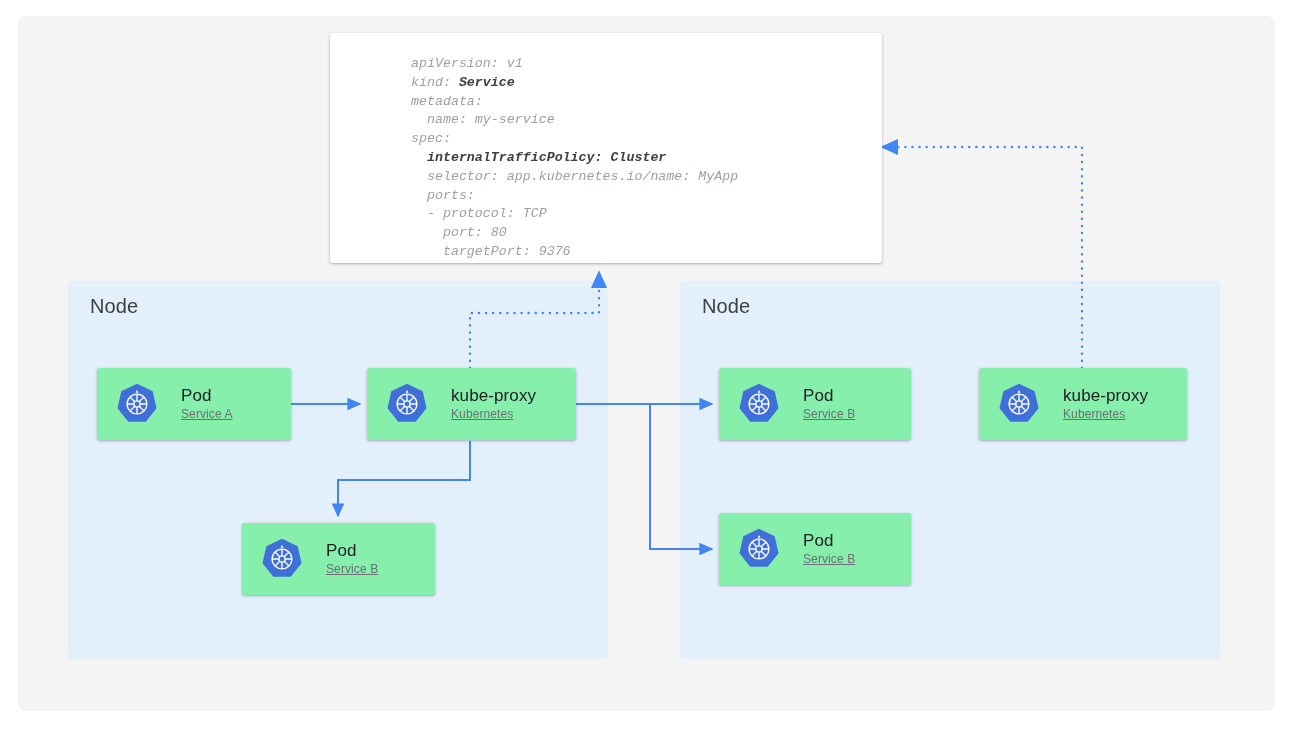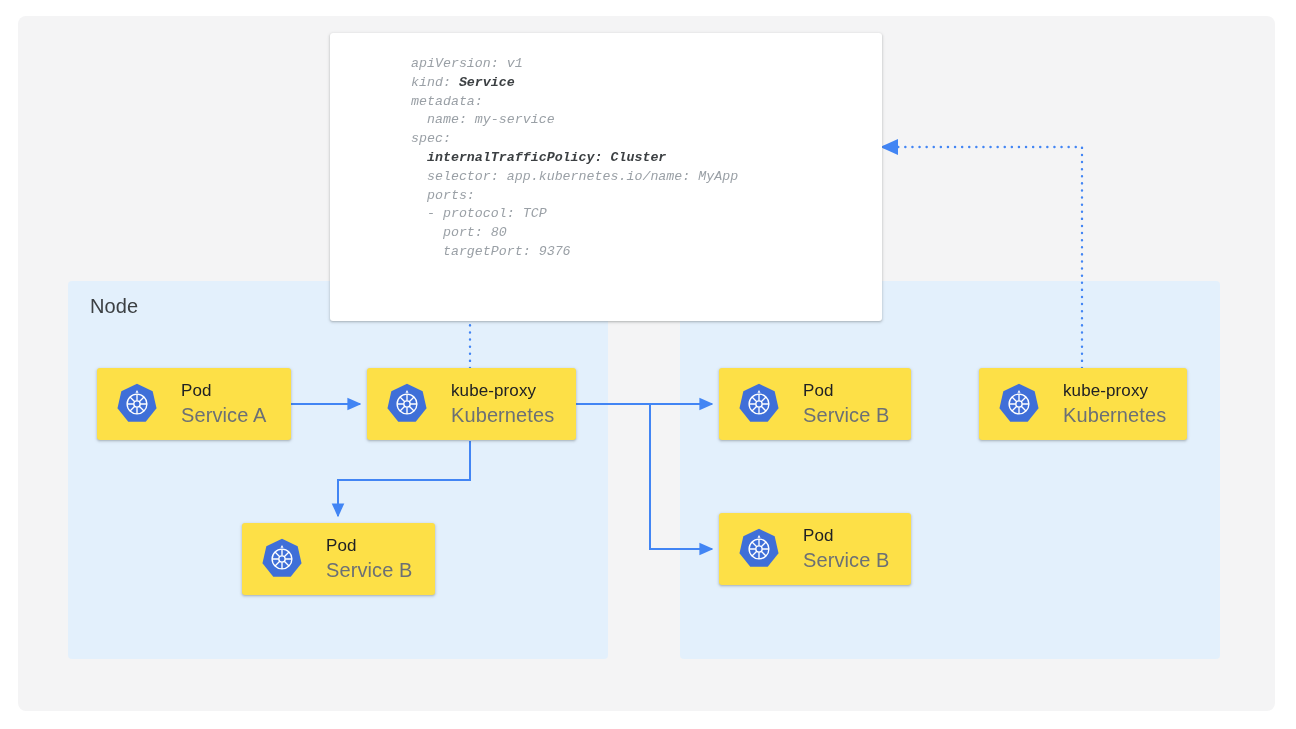--- a/index.html
+++ b/index.html
@@ -42,49 +42,50 @@
     position: absolute;
     left: 22px; top: 14px;
     font-size: 20px;
     color: #3c4043;
     letter-spacing: .1px;
   }
 
   
   .card {
     position: absolute;
-    background: #fde047;
+    background: #86efac;
     border-radius: 3px;
     box-shadow: 0 1px 2px rgba(60,64,67,.26), 0 1px 3px 1px rgba(60,64,67,.10);
     display: flex;
     align-items: center;
     padding-left: 18px;
   }
   .k8s-logo { flex: 0 0 auto; width: 44px; height: 44px; display: block; }
   .card-text { margin-left: 22px; display: flex; flex-direction: column; justify-content: center; }
   .card-title {
     font-size: 17px;
     color: #202124;
     line-height: 1.32;
     letter-spacing: .1px;
     white-space: nowrap;
   }
   .card-sub {
-    font-size: 20px;
+    font-size: 12px;
     color: #6c7075;
     line-height: 1.32;
     letter-spacing: .1px;
     white-space: nowrap;
+    text-decoration: underline;
   }
 
   
   .yaml-panel {
     position: absolute;
     left: 330px; top: 33px;
-    width: 552px; height: 288px;
+    width: 552px; height: 230px;
     background: #ffffff;
     border-radius: 3px;
     box-shadow: 0 1px 2px rgba(60,64,67,.26), 0 1px 3px 1px rgba(60,64,67,.10);
     overflow: hidden;
   }
   .yaml-code {
     position: absolute;
     left: 81px; top: 22px;
     font-family: "Liberation Mono", "DejaVu Sans Mono", monospace;
     font-style: italic;

